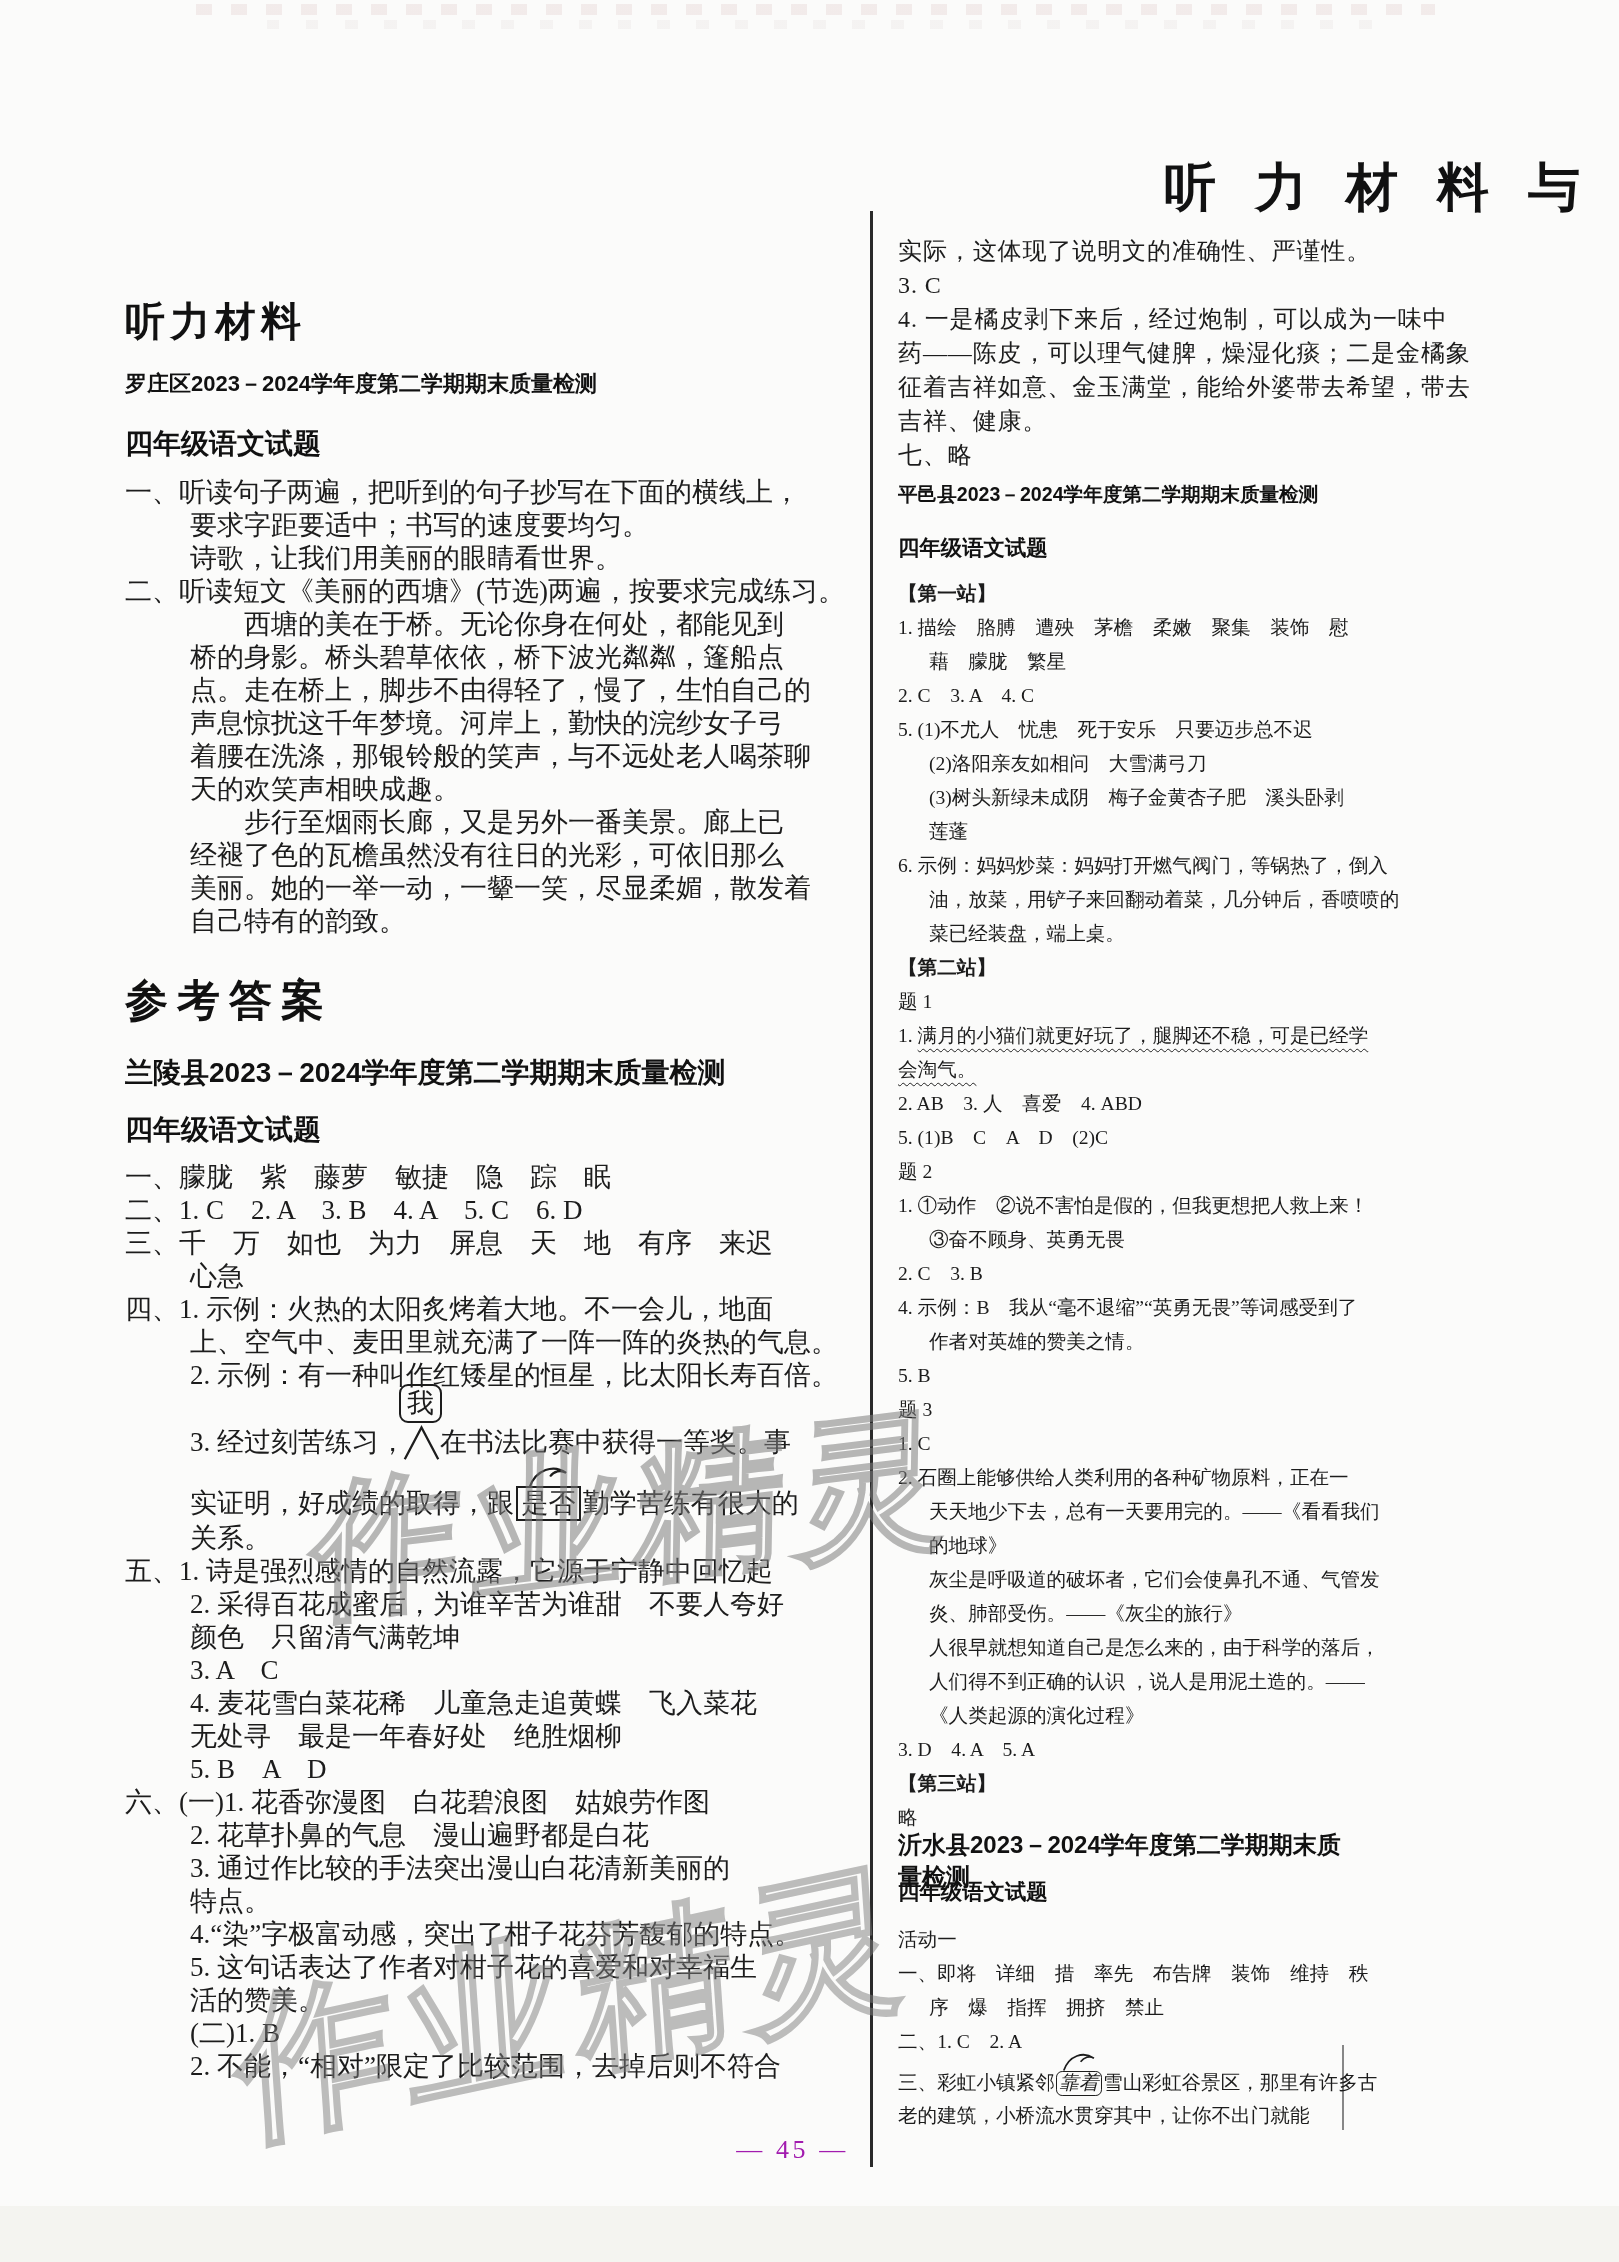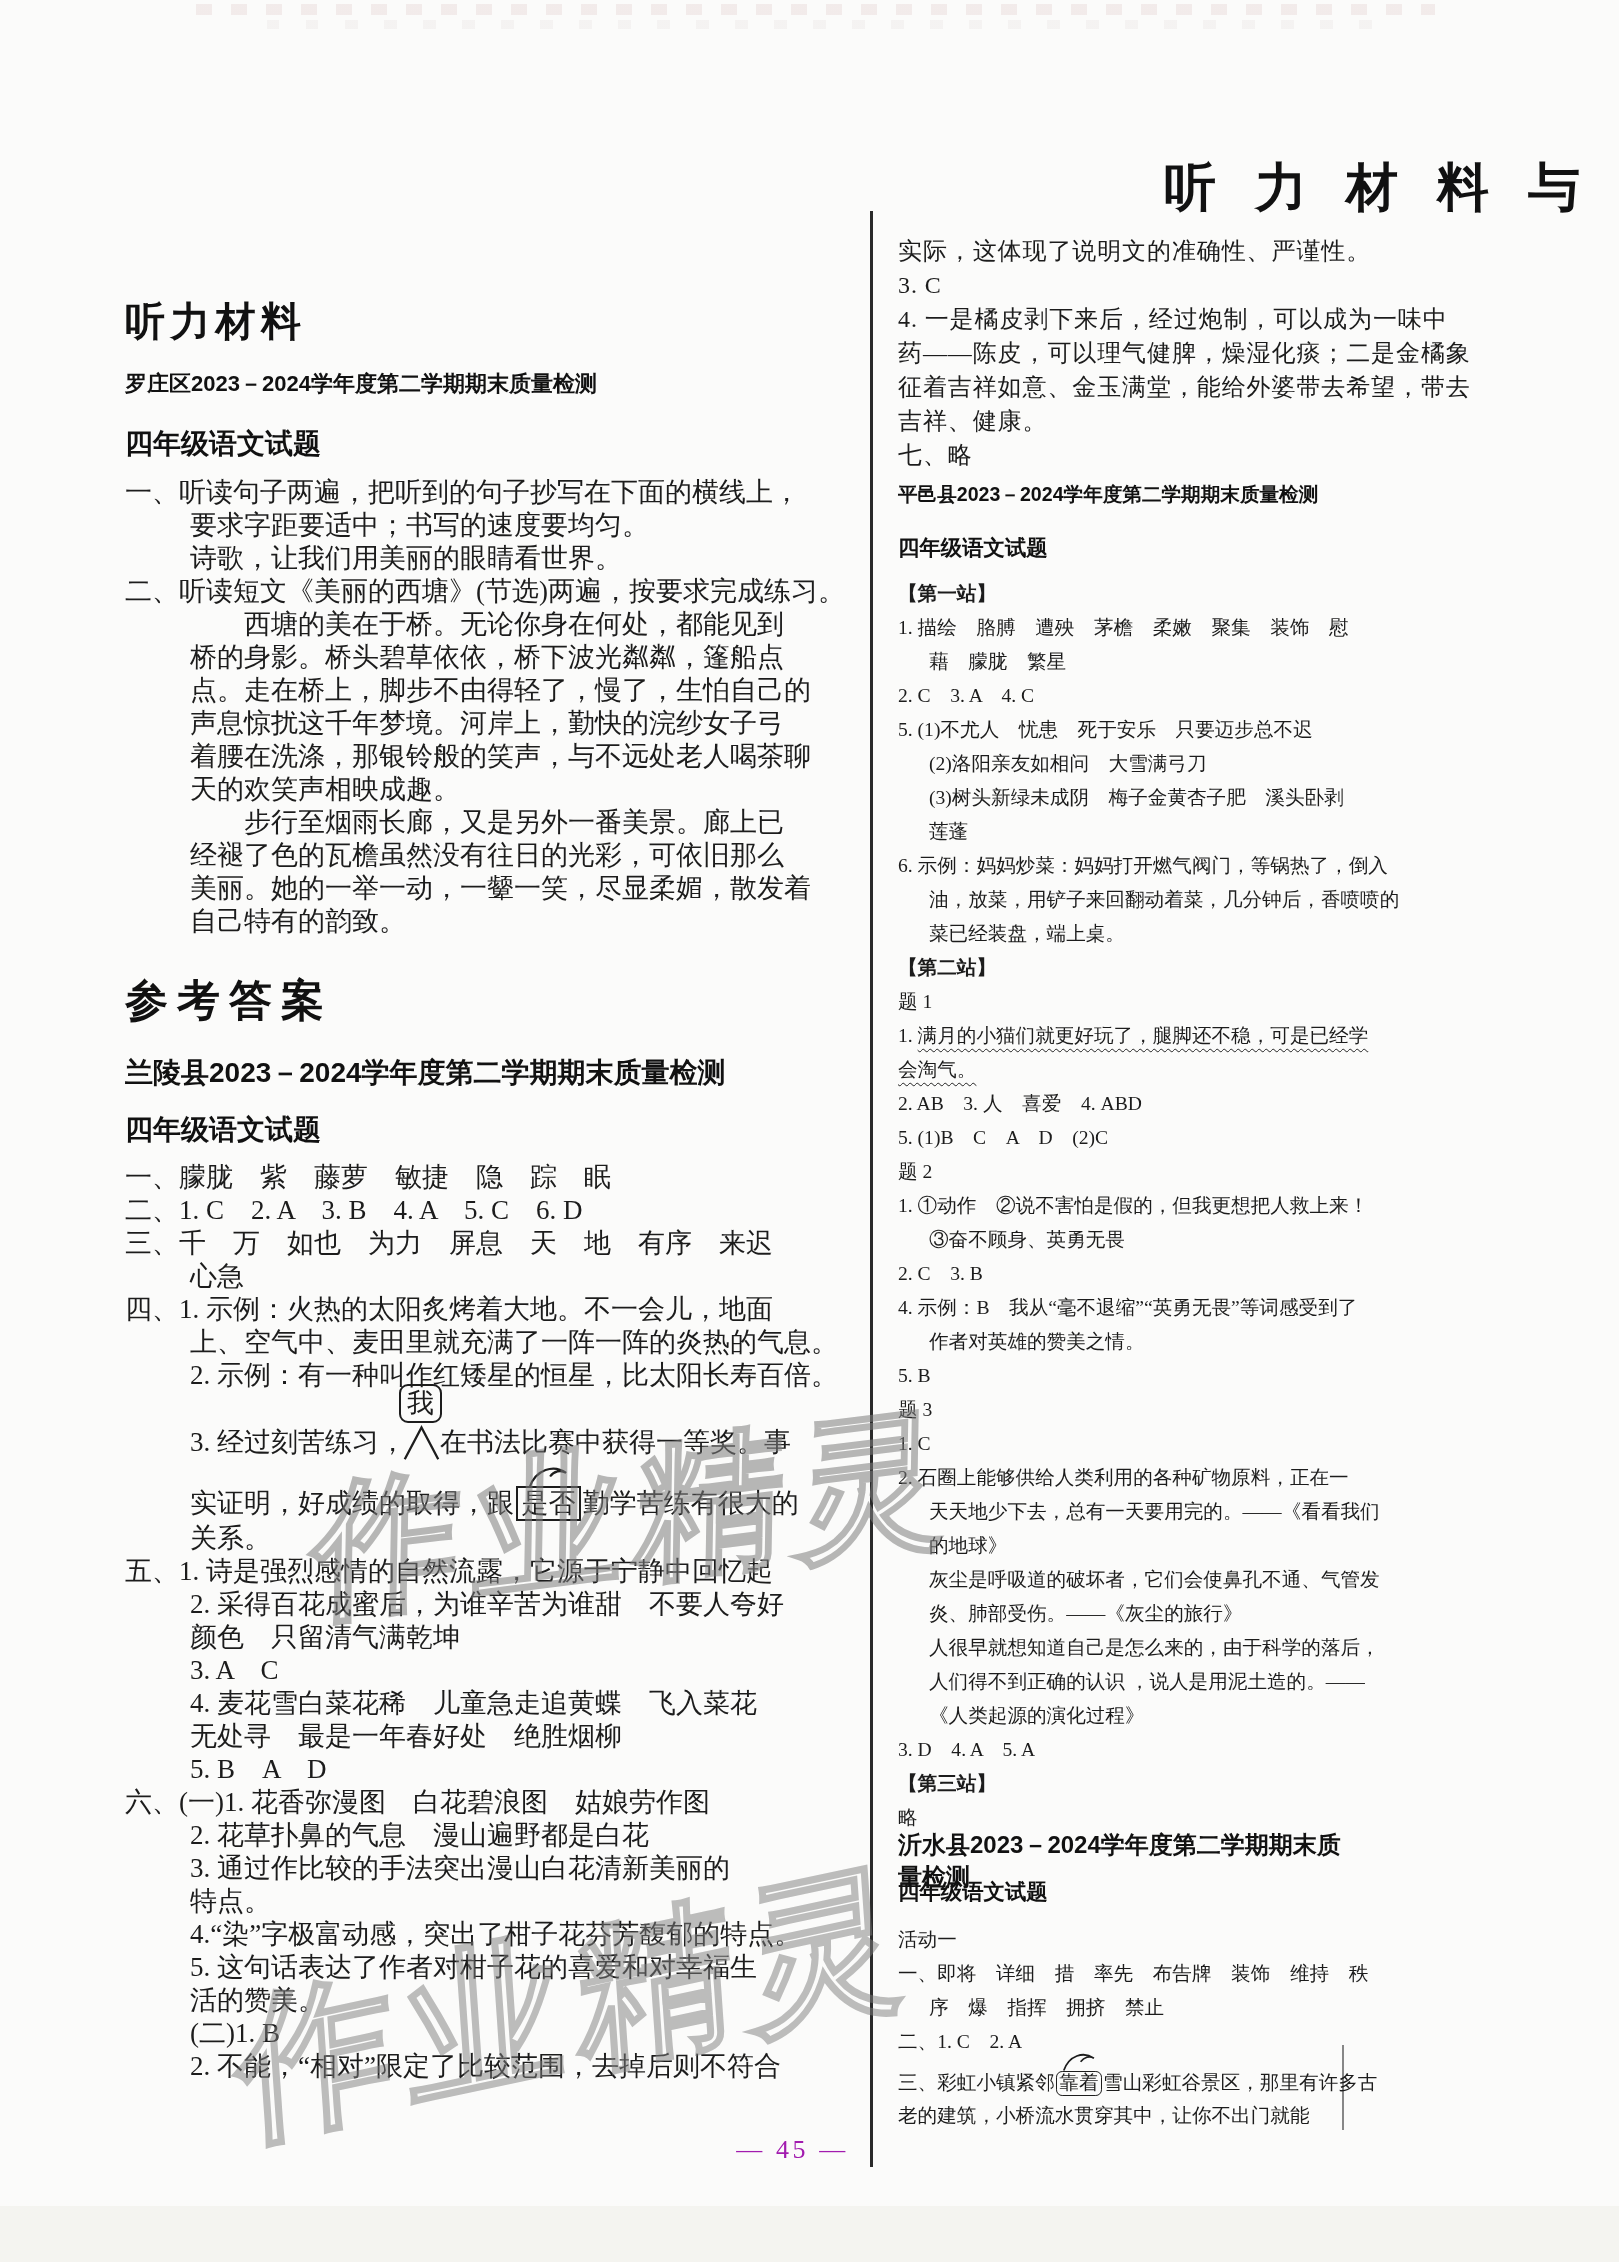--- a/index.html
+++ b/index.html
@@ -71,21 +71,21 @@
   .del-box{
     display:inline-block;position:relative;
     border:2.2px solid #1d1d1d;border-radius:0;
     padding:0 3.6px;margin:0 1.8px;line-height:1.15;
   }
   .del-box .curl{position:absolute;top:-24px;left:9px}
   .redit{left:898px;width:454px;font-size:19.6px;line-height:34px}
   .rdel-box{
     display:inline-block;position:relative;
     border:1.8px solid #1d1d1d;border-radius:6.2px;
-    padding:0 2.7px;margin:0 0.9px;line-height:1.15;
+    padding:0 2.7px;margin:0 0.9px;line-height:1.15;font-style:italic;
   }
   .rdel-box .curl{position:absolute;top:-21.4px;left:5.3px}
 
   .wavy{
     text-decoration:underline;
     text-decoration-style:wavy;
     text-decoration-thickness:1.3px;
     text-decoration-color:#222;
     text-underline-offset:6.2px;
   }

